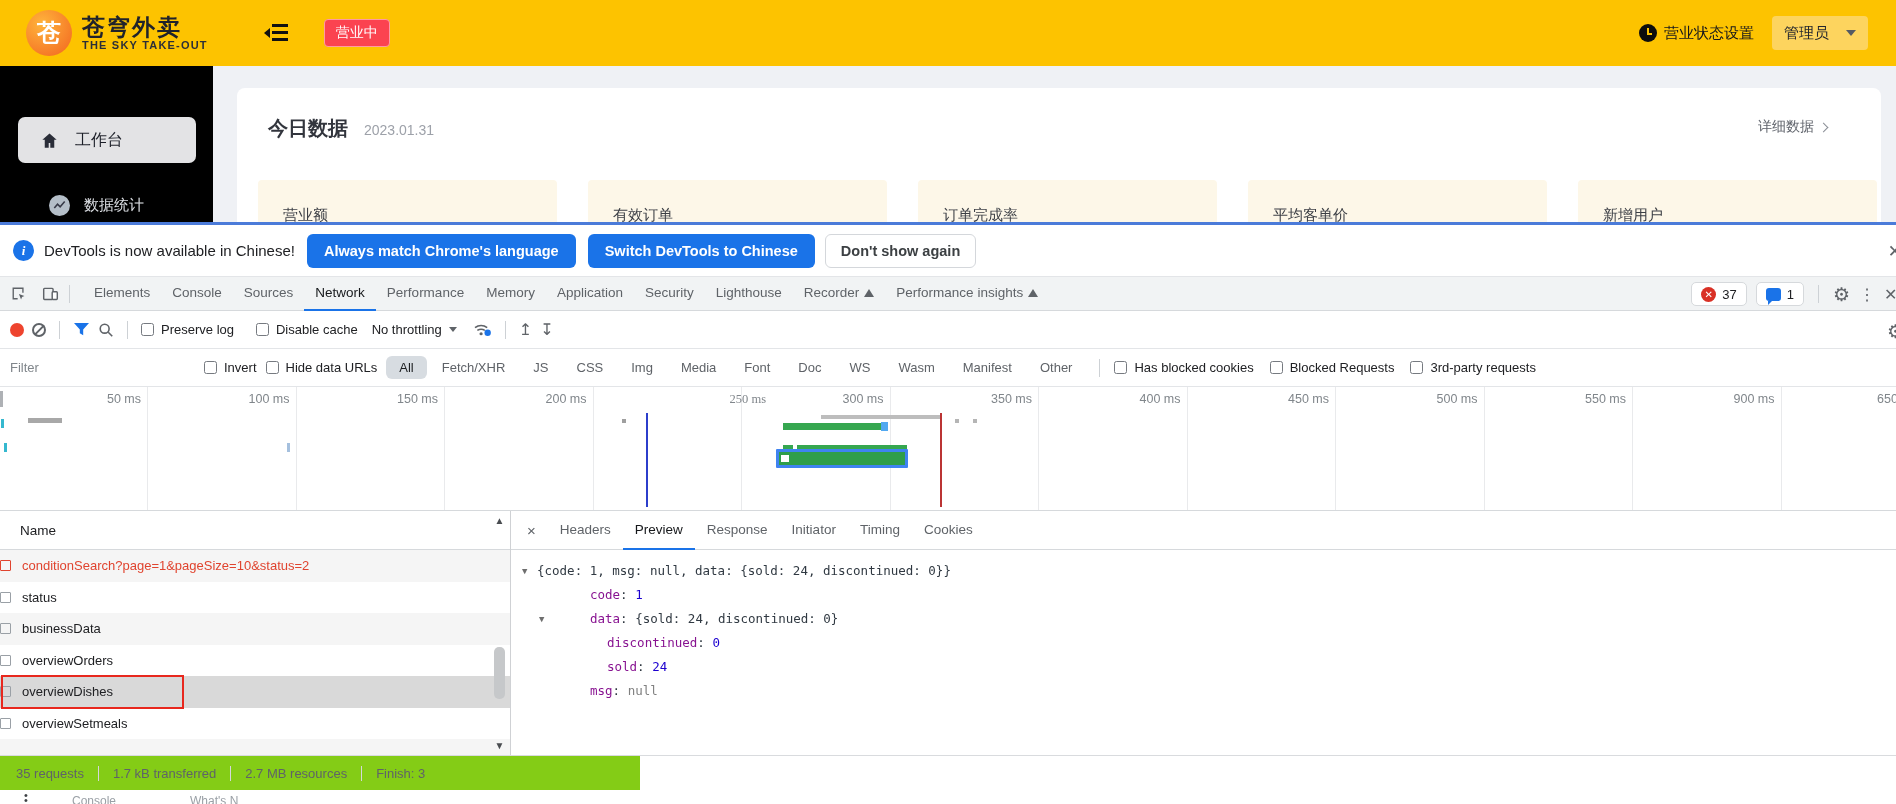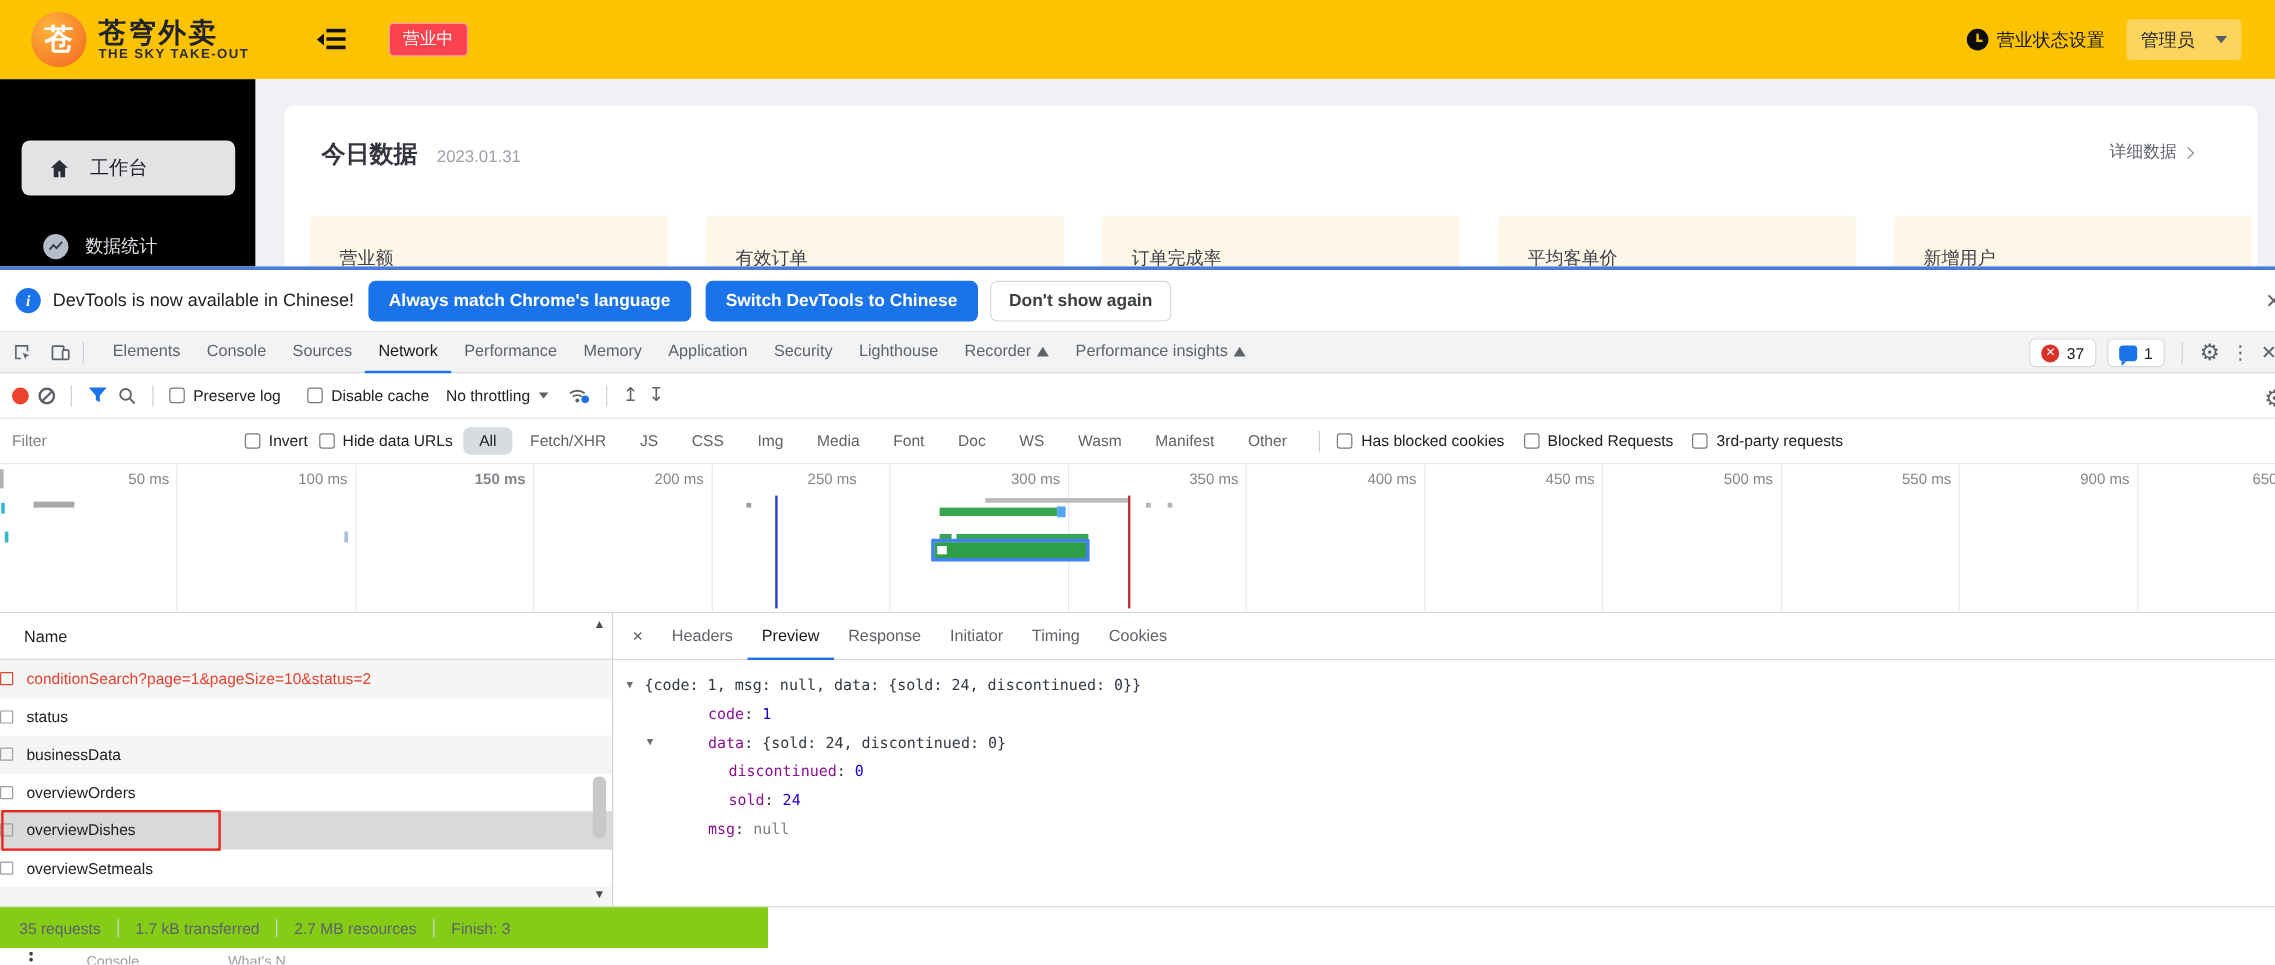--- a/index.html
+++ b/index.html
@@ -25,21 +25,21 @@
   .clock-icon::after { content:""; position:absolute; left:8px; top:4px; width:2px; height:6px; background:#fdc300; }
   .clock-icon::before { content:""; position:absolute; left:8px; top:9px; width:5px; height:2px; background:#fdc300; }
   .admin-select { width:96px; height:34px; background:#fdd45e; border-radius:4px; display:flex; align-items:center; justify-content:space-between; padding:0 12px; font-size:15px; color:#23262e; cursor:pointer; }
   .caret-down { width:0; height:0; border-left:5px solid transparent; border-right:5px solid transparent; border-top:6px solid #555a63; }
 
   
   .sidebar { position:absolute; left:0; top:66px; width:213px; height:159px; background:#000000; }
   .side-item-active { position:absolute; left:18px; top:51px; width:178px; height:46px; background:#e3e3e5; border-radius:7px; display:flex; align-items:center; gap:16px; padding-left:22px; cursor:pointer; }
   .side-item-active .lbl { font-size:16px; color:#1c1f28; }
   .home-icon { width:19px; height:19px; }
-  .side-item { position:absolute; left:36px; top:129px; display:flex; align-items:center; gap:14px; cursor:pointer; }
+  .side-item { position:absolute; left:49px; top:129px; display:flex; align-items:center; gap:14px; cursor:pointer; }
   .side-item .lbl { font-size:15px; color:#dde0e5; }
   .stats-icon { width:21px; height:21px; border-radius:50%; background:#b4bec8; display:flex; align-items:center; justify-content:center; }
 
   
   .main { position:absolute; left:213px; top:66px; width:1683px; height:159px; background:#eff1f5; }
   .panel { position:absolute; left:24px; top:22px; width:1644px; height:200px; background:#fff; border-radius:8px; }
   .panel-title-row { position:absolute; left:31px; top:27px; right:40px; display:flex; align-items:baseline; }
   .panel-title { font-size:20px; font-weight:bold; color:#32353d; }
   .panel-date { font-size:14px; color:#9da1a9; margin-left:16px; }
   .detail-link { position:absolute; right:14px; top:3px; font-size:14px; color:#60646c; cursor:pointer; display:flex; align-items:center; gap:6px; }
@@ -357,25 +357,25 @@
         </div>
     </div>
 
     <div class="dt-timeline" id="timeline">
       <div class="tl-corner"></div>
     <div class="gridline" style="left: 147px;"></div>
         <div class="tick-label" style="right: 1755px; left: auto;">50 ms</div>
         <div class="gridline" style="left: 295.5px;"></div>
         <div class="tick-label" style="right: 1606.5px; left: auto;">100 ms</div>
         <div class="gridline" style="left: 444px;"></div>
-        <div class="tick-label" style="right: 1458px; left: auto; font-weight: bold;">150 ms</div>
+        <div class="tick-label" style="right: 1458px; left: auto;">150 ms</div>
         <div class="gridline" style="left: 592.5px;"></div>
         <div class="tick-label" style="right: 1309.5px; left: auto;">200 ms</div>
         <div class="gridline" style="left: 741px;"></div>
-        <div class="tick-label" style="right: 1182px; left: auto;">250 ms</div>
+        <div class="tick-label" style="right: 1130px; left: auto; font-family: Liberation Serif, serif;">250 ms</div>
         <div class="gridline" style="left: 889.5px;"></div>
         <div class="tick-label" style="right: 1012.5px; left: auto;">300 ms</div>
         <div class="gridline" style="left: 1038px;"></div>
         <div class="tick-label" style="right: 864px; left: auto;">350 ms</div>
         <div class="gridline" style="left: 1186.5px;"></div>
         <div class="tick-label" style="right: 715.5px; left: auto;">400 ms</div>
         <div class="gridline" style="left: 1335px;"></div>
         <div class="tick-label" style="right: 567px; left: auto;">450 ms</div>
         <div class="gridline" style="left: 1483.5px;"></div>
         <div class="tick-label" style="right: 418.5px; left: auto;">500 ms</div>

